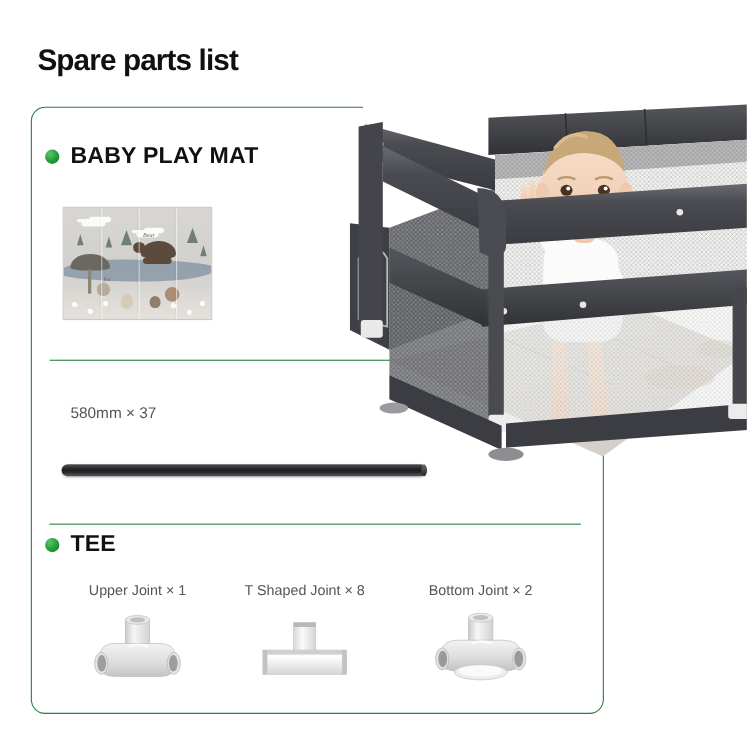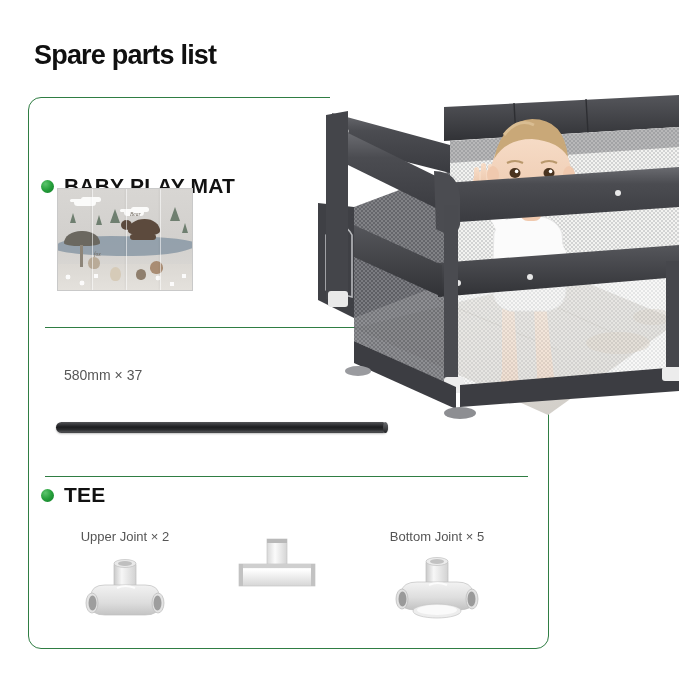--- a/index.html
+++ b/index.html
@@ -83,21 +83,21 @@
     white-space: nowrap;
   }
   .sect-sub {
     margin-left: 23px;
     margin-top: 4px;
     font-size: 14px;
     color: #565656;
     white-space: nowrap;
   }
 
-  #sec-mat { left: 41px; top: 130px; margin-top: 44px; }
+  #sec-mat { left: 41px; top: 130px; }
   #sec-pipe { left: 41px; top: 363px; }
   #sec-tee { left: 41px; top: 483px; }
 
   
   .mat {
     position: absolute;
     left: 57px;
     top: 188px;
     width: 136px;
     height: 103px;
@@ -299,21 +299,21 @@
 <div class="section" id="sec-tee">
   <div class="sect-head">
     <span class="bullet"></span>
     <span class="sect-title">TEE</span>
   </div>
 </div>
 
 <div class="joints">
 
   <div class="joint-col c1">
-    <div class="joint-label">Upper Joint × 2</div>
+    <div class="joint-label">Upper Joint × 1</div>
     <div class="joint-art">
       <svg width="92" height="64" viewBox="0 0 92 64">
         <defs>
           <linearGradient id="gA" x1="0" y1="0" x2="1" y2="0">
             <stop offset="0" stop-color="#c9c9c9"></stop>
             <stop offset="35%" stop-color="#f6f6f6"></stop>
             <stop offset="100%" stop-color="#d2d2d2"></stop>
           </linearGradient>
           <linearGradient id="gB" x1="0" y1="0" x2="0" y2="1">
             <stop offset="0" stop-color="#f2f2f2"></stop>
@@ -333,20 +333,21 @@
 
         <ellipse cx="79" cy="45" rx="6" ry="10" fill="#e4e4e4" stroke="#b9b9b9" stroke-width="0.7"></ellipse>
         <ellipse cx="78.5" cy="45" rx="4" ry="7.5" fill="#9e9e9e"></ellipse>
 
         <path d="M38 30 Q46 26 56 30" stroke="#ffffff" stroke-width="2" fill="none" opacity=".8"></path>
       </svg>
     </div>
   </div>
 
   <div class="joint-col c2">
+    <div class="joint-label">T Shaped Joint × 8</div>
     <div class="joint-art">
       <svg width="92" height="64" viewBox="0 0 92 64">
         <defs>
           <linearGradient id="gC" x1="0" y1="0" x2="0" y2="1">
             <stop offset="0" stop-color="#e3e3e3"></stop>
             <stop offset="25%" stop-color="#ffffff"></stop>
             <stop offset="100%" stop-color="#d6d6d6"></stop>
           </linearGradient>
           <linearGradient id="gD" x1="0" y1="0" x2="1" y2="0">
             <stop offset="0" stop-color="#d8d8d8"></stop>
@@ -360,21 +361,21 @@
 
         <rect x="8" y="33" width="76" height="22" fill="url(#gC)" stroke="#c6c6c6" stroke-width="0.7"></rect>
         <rect x="8" y="33" width="76" height="4" fill="#cfcfcf"></rect>
         <rect x="8" y="33" width="4" height="22" fill="#c2c2c2"></rect>
         <rect x="80" y="33" width="4" height="22" fill="#c2c2c2"></rect>
       </svg>
     </div>
   </div>
 
   <div class="joint-col c3">
-    <div class="joint-label">Bottom Joint × 5</div>
+    <div class="joint-label">Bottom Joint × 2</div>
     <div class="joint-art">
       <svg width="92" height="68" viewBox="0 0 92 68">
         <defs>
           <linearGradient id="gE" x1="0" y1="0" x2="1" y2="0">
             <stop offset="0" stop-color="#c9c9c9"></stop>
             <stop offset="35%" stop-color="#f7f7f7"></stop>
             <stop offset="100%" stop-color="#d2d2d2"></stop>
           </linearGradient>
           <linearGradient id="gF" x1="0" y1="0" x2="0" y2="1">
             <stop offset="0" stop-color="#f3f3f3"></stop>

